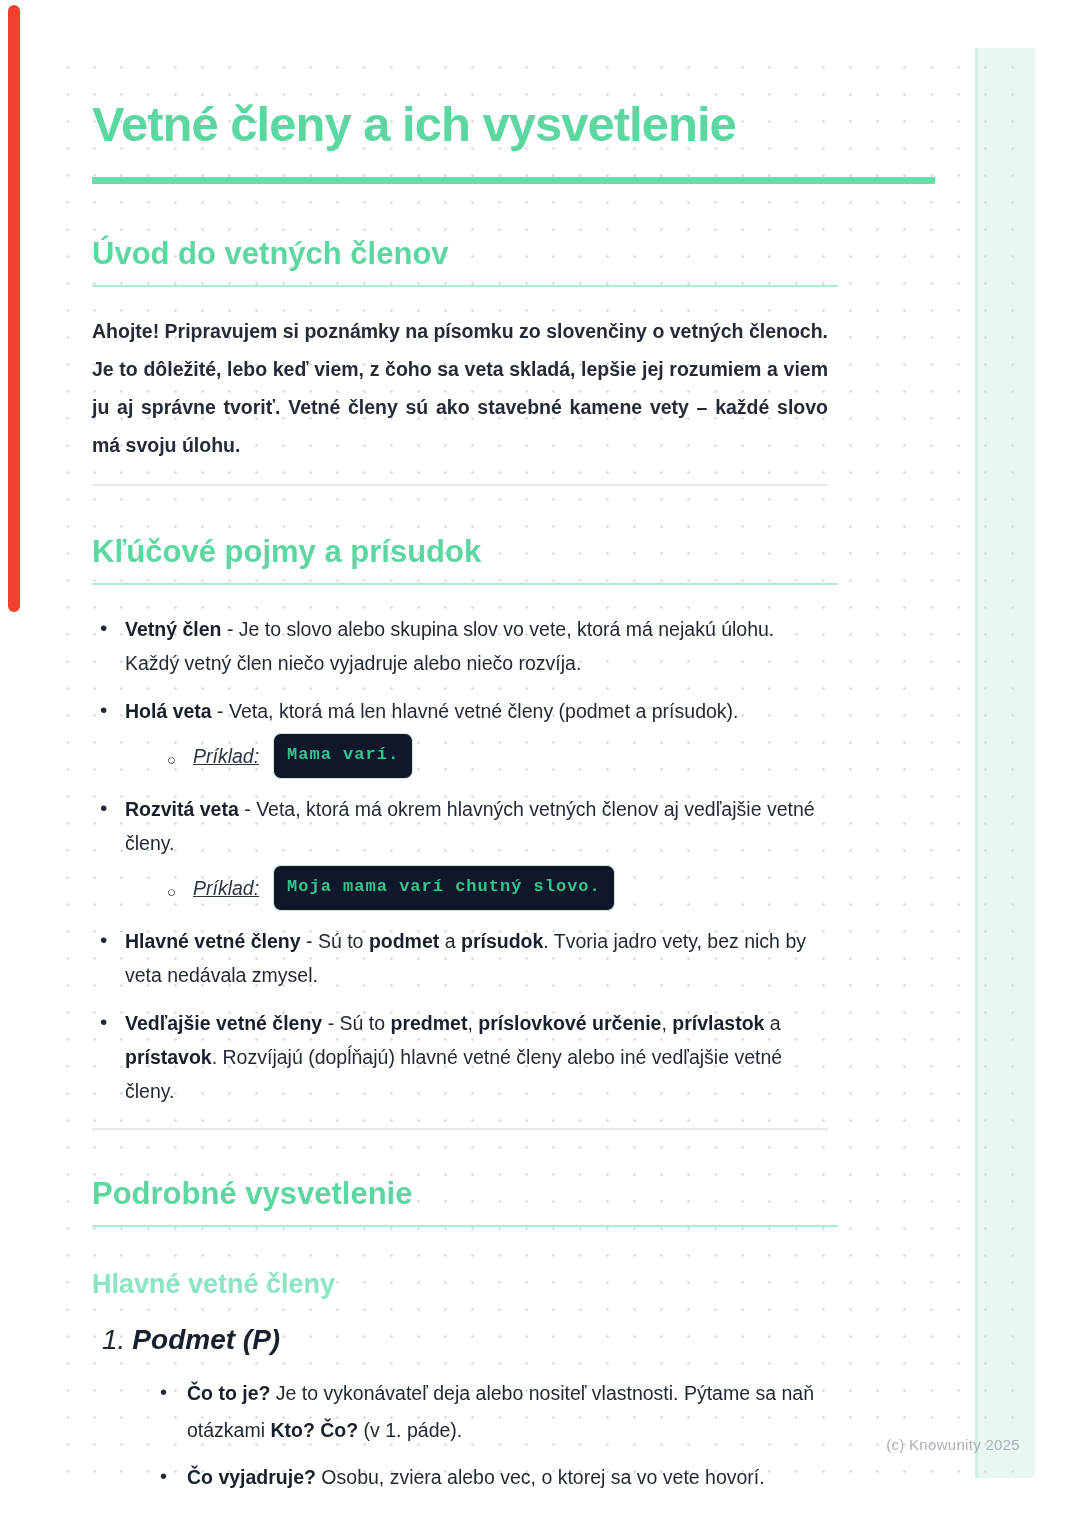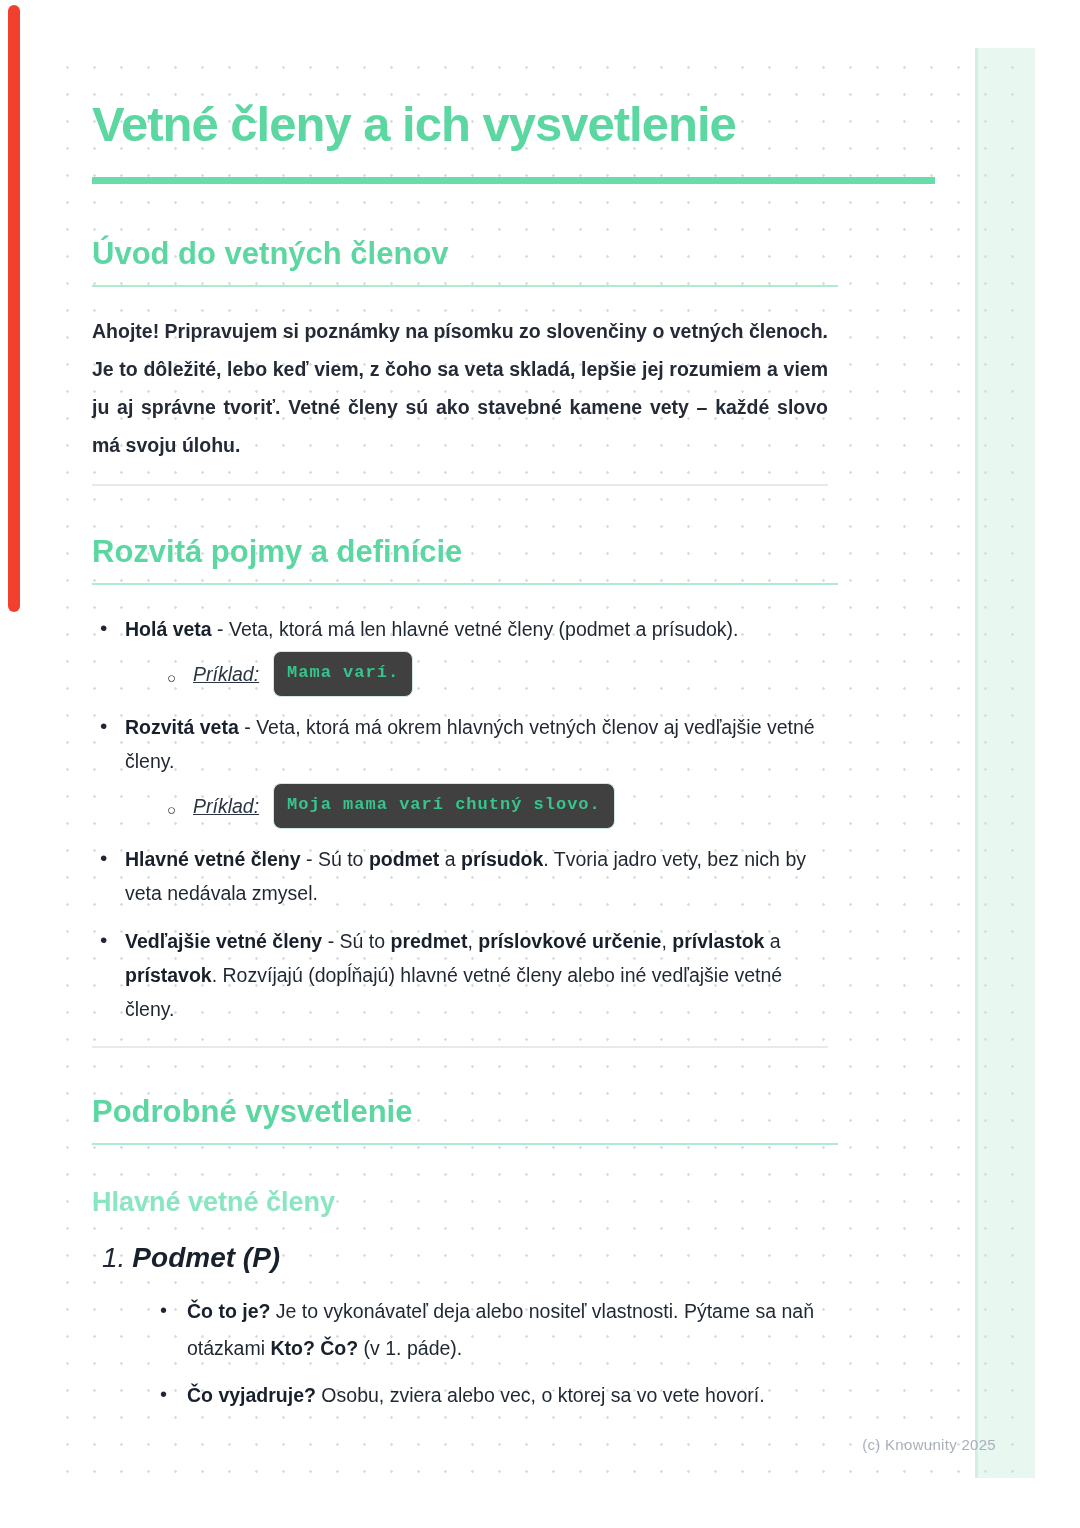--- a/index.html
+++ b/index.html
@@ -68,42 +68,42 @@
   b{font-weight:bold;color:#18202b;}
   .example-row{
     position:relative;margin:6px 0 2px 0;padding-left:68px;height:44px;
     display:flex;align-items:center;
   }
   .example-row::before{
     content:"○";position:absolute;left:42px;top:9px;font-size:15px;color:#2b3442;
   }
   .example-label{font-style:italic;color:#2b3442;margin-right:14px;font-size:19.5px;text-decoration:underline;}
   .code-chip{
-    display:inline-block;background:#404040;border:1.5px solid #cfeadb;
+    display:inline-block;background:#0f172a;border:1.5px solid #cfeadb;
     border-radius:8px;padding:4px 13px 6px 13px;
     font-family:"Liberation Mono","DejaVu Sans Mono",monospace;
     font-size:17px;font-weight:bold;color:#35c58d;letter-spacing:1px;
     white-space:nowrap;
   }
   .ol-row{
     margin:26px 0 0 10px;font-size:28px;line-height:26px;font-style:italic;
   }
   .ol-number{font-weight:normal;color:#1f2733;margin-right:7px;}
   .ol-label{font-weight:bold;color:#18202b;}
   ul.sub-bullets{
     list-style:none;margin:22px 0 0 0;padding:0;font-size:19.5px;line-height:37px;
   }
   ul.sub-bullets>li{
     position:relative;padding-left:95px;margin-bottom:10px;
   }
   ul.sub-bullets>li::before{
     content:"•";position:absolute;left:68px;top:-1px;font-size:20px;color:#1f2733;
   }
   .footer{
-    position:absolute;right:84px;top:1436px;font-size:15px;color:#a9b0ba;
+    position:absolute;right:60px;top:1436px;font-size:15px;color:#a9b0ba;
     z-index:5;letter-spacing:0.3px;
   }
 </style>
 </head>
 <body>
 
 <div class="side-band"></div>
 <div class="dot-grid"></div>
 <div class="red-bar"></div>
 
@@ -111,24 +111,27 @@
 
   <h1>Vetné členy a ich vysvetlenie</h1>
   <div class="title-rule"></div>
 
   <h2 class="h2-intro">Úvod do vetných členov</h2>
   <div class="h2-rule"></div>
   <p class="intro-par">Ahojte! Pripravujem si poznámky na písomku zo slovenčiny o vetných členoch. Je to dôležité, lebo keď viem, z čoho sa veta skladá, lepšie jej rozumiem a viem ju aj správne tvoriť. Vetné členy sú ako stavebné kamene vety – každé slovo má svoju úlohu.</p>
 
   <div class="divider"></div>
 
-  <h2 class="h2-terms">Rozvitá pojmy a definície</h2>
+  <h2 class="h2-terms">Kľúčové pojmy a prísudok</h2>
   <div class="h2-rule"></div>
 
   <ul class="terms">
+    <li>
+      <span><b>Vetný člen</b><span> - Je to slovo alebo skupina slov vo vete, ktorá má nejakú úlohu. Každý vetný člen niečo vyjadruje alebo niečo rozvíja.</span></span>
+    </li>
     <li>
       <span><b>Holá veta</b><span> - Veta, ktorá má len hlavné vetné členy (podmet a prísudok).</span></span>
       <div class="example-row">
         <span class="example-label">Príklad:</span>
         <code class="code-chip">Mama varí.</code>
       </div>
     </li>
     <li>
       <span><b>Rozvitá veta</b><span> - Veta, ktorá má okrem hlavných vetných členov aj vedľajšie vetné členy.</span></span>
       <div class="example-row">

